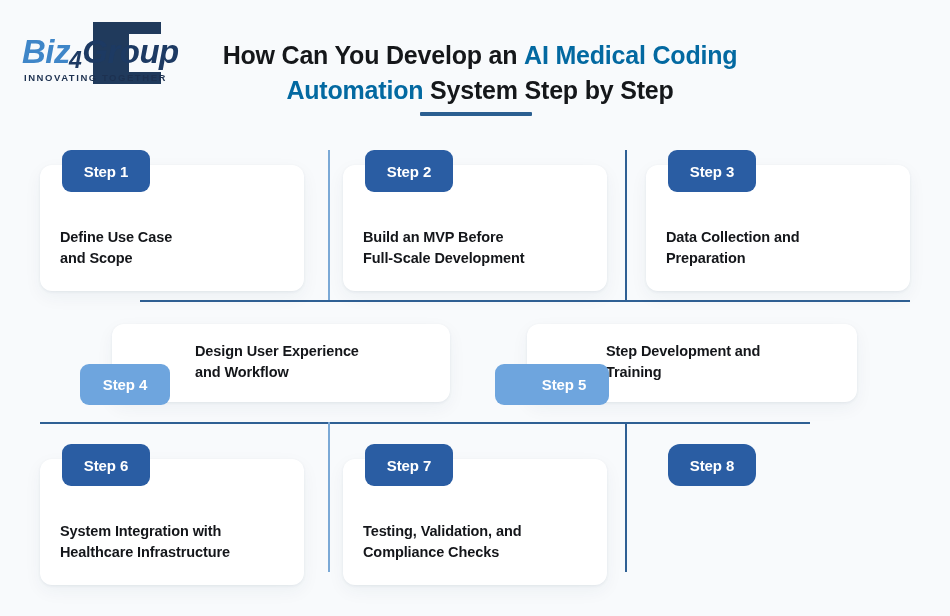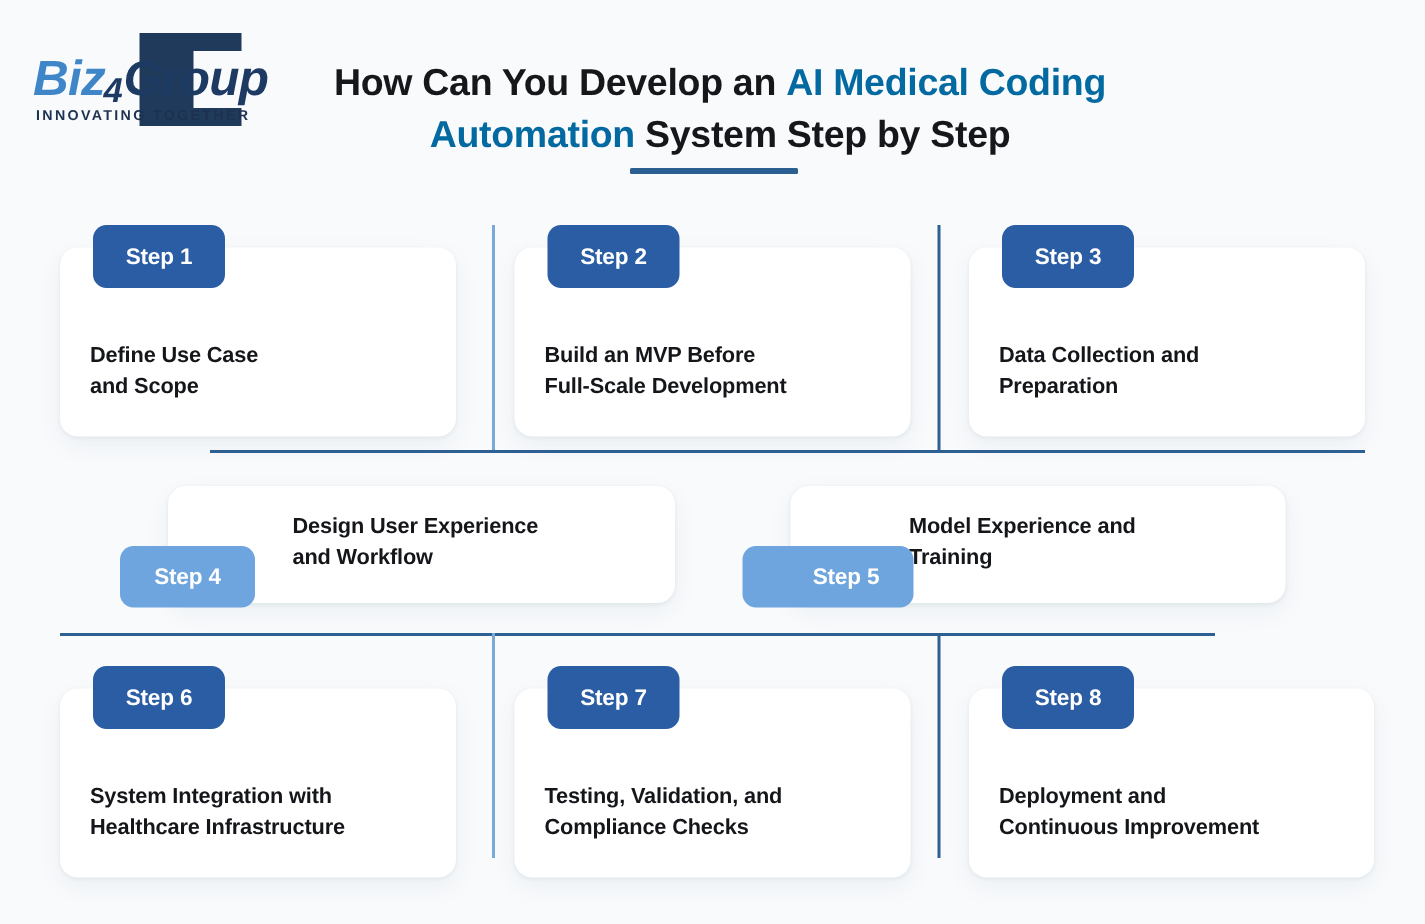--- a/index.html
+++ b/index.html
@@ -211,21 +211,21 @@
   <div class="card card-wide" style="left:112px; top:324px; width:338px;">
     <div class="card-title" style="left:83px; top:17px; width:250px;">
       <span>Design User Experience</span><br>
       <span>and Workflow</span>
     </div>
   </div>
   <div class="badge light badge-mid" style="left:80px; top:343px;">Step 4</div>
 
   <div class="card card-wide" style="left:527px; top:324px; width:330px;">
     <div class="card-title" style="left:79px; top:17px; width:245px;">
-      <span>Model Experience and</span><br>
+      <span>Step Development and</span><br>
       <span>Training</span>
     </div>
   </div>
   <div class="badge light badge-mid" style="left:495px; top:343px;padding-left:24px;">Step 5</div>
 
   <div class="card card-tall" style="left:40px; top:459px;">
     <div class="card-title title-top">
       <span>System Integration with</span><br>
       <span>Healthcare Infrastructure</span>
     </div>
@@ -233,21 +233,15 @@
   <div class="badge dark badge-top" style="left:62px; top:444px;">Step 6</div>
 
   <div class="card card-tall" style="left:343px; top:459px;">
     <div class="card-title title-top">
       <span>Testing, Validation, and</span><br>
       <span>Compliance Checks</span>
     </div>
   </div>
   <div class="badge dark badge-top" style="left:365px; top:444px;">Step 7</div>
 
-  <div class="card card-tall" style="left:646px; top:459px; width:270px;">
-    <div class="card-title title-top">
-      <span>Deployment and</span><br>
-      <span>Continuous Improvement</span>
-    </div>
-  </div>
-  <div class="badge dark badge-top" style="left:668px; top:444px;">Step 8</div>
+  <div class="badge dark badge-top" style="left:668px; top:444px;border-radius:12px;">Step 8</div>
 
 </div>
 
 </body></html>

